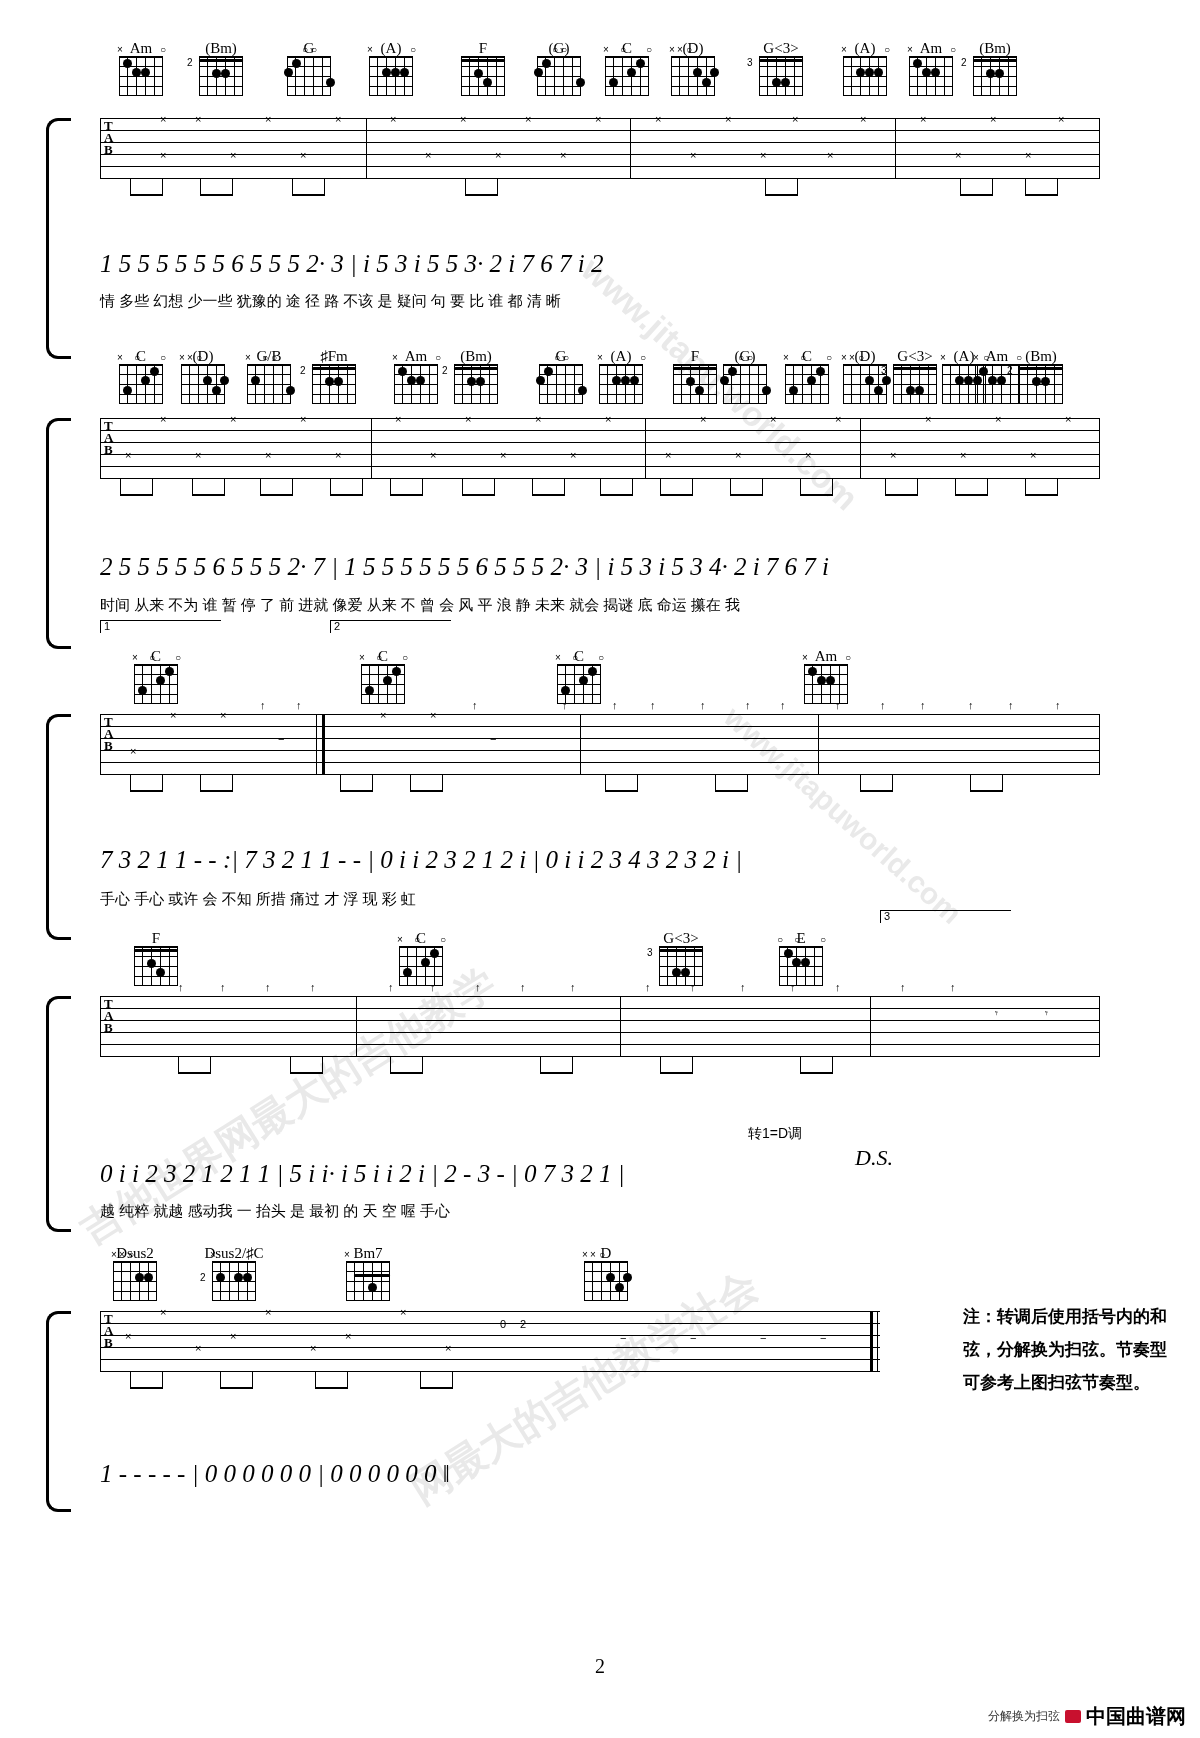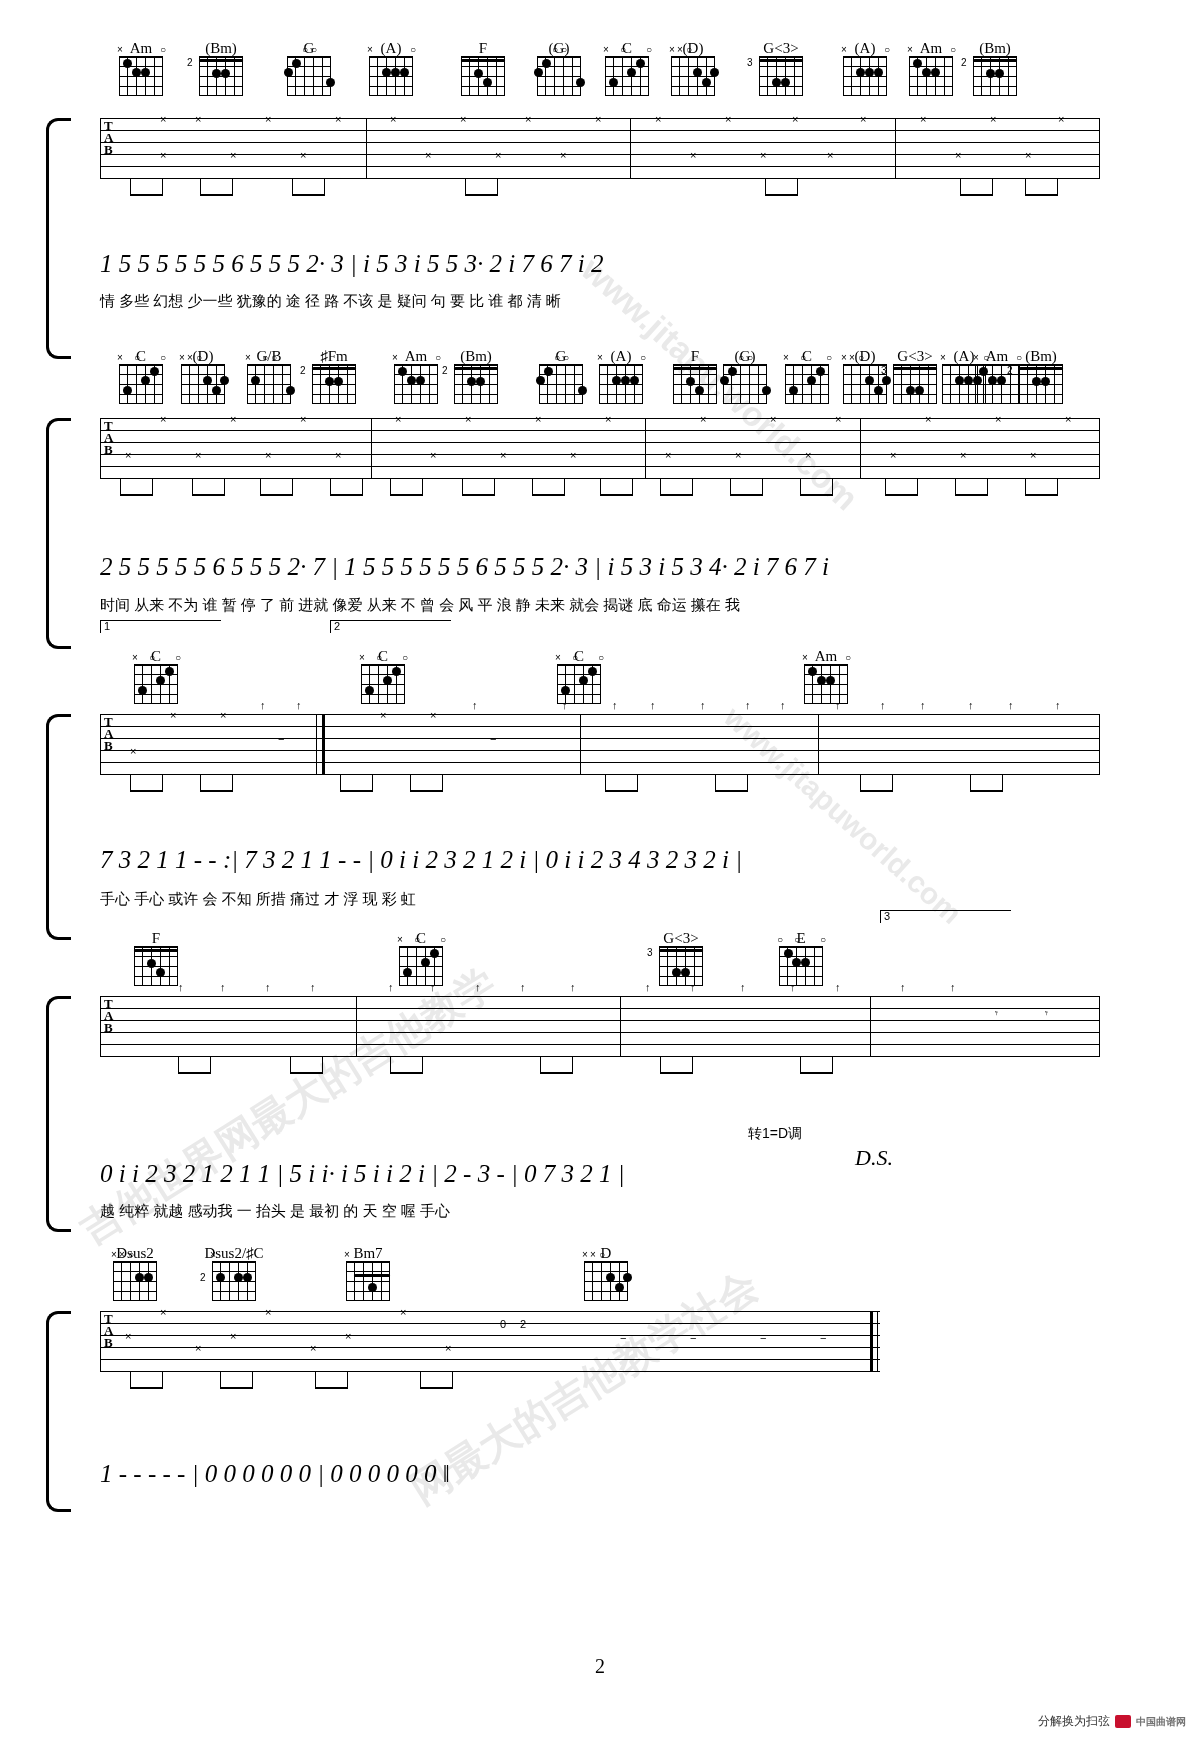--- a/index.html
+++ b/index.html
@@ -86,21 +86,21 @@
   }
   .pagenum{
     position:absolute;left:0;width:1200px;top:1655px;text-align:center;
     font-family:"Liberation Serif",serif;font-size:20px;
   }
   .footer{
     position:absolute;right:14px;bottom:8px;
     font-family:"Liberation Sans",sans-serif;font-size:12px;color:#333;
     display:flex;align-items:center;gap:5px;
   }
-  .footer .cn{color:#737373;font-weight:bold;font-size:10px;}
+  .footer .cn{color:#000000;font-weight:bold;font-size:20px;}
   .footer .bookicon{width:16px;height:13px;background:#c8102e;border-radius:2px;display:inline-block;}
 </style>
 </head>
 <body>
 
 <div class="page">
 
   <div class="wm wm1">www.jitapu.world.com</div>
   <div class="wm wm2">www.jitapuworld.com</div>
   <div class="wm wm3">吉他世界网最大的吉他教学</div>
@@ -1298,20 +1298,21 @@
       <div class="beamh" style="left:215px;top:76px;width:32px"></div>
       <div class="stem" style="left:247px;top:60px;height:18px"></div>
       <div class="stem" style="left:320px;top:60px;height:18px"></div>
       <div class="beamh" style="left:320px;top:76px;width:32px"></div>
       <div class="stem" style="left:352px;top:60px;height:18px"></div>
     </div>
 
     <div class="jp" style="top:215px;">1  -  -  -  -  - | 0 0 0 0 0 0 | 0 0 0 0 0 0 ‖</div>
   </div>
 
+  <div class="noteblock">注：转调后使用括号内的和弦，分解换为扫弦。节奏型可参考上图扫弦节奏型。</div>
 
   <div class="pagenum">2</div>
 
   <div class="footer">
     <span>分解换为扫弦</span>
     <span class="bookicon"></span>
     <span class="cn">中国曲谱网</span>
   </div>
 
 </div>

